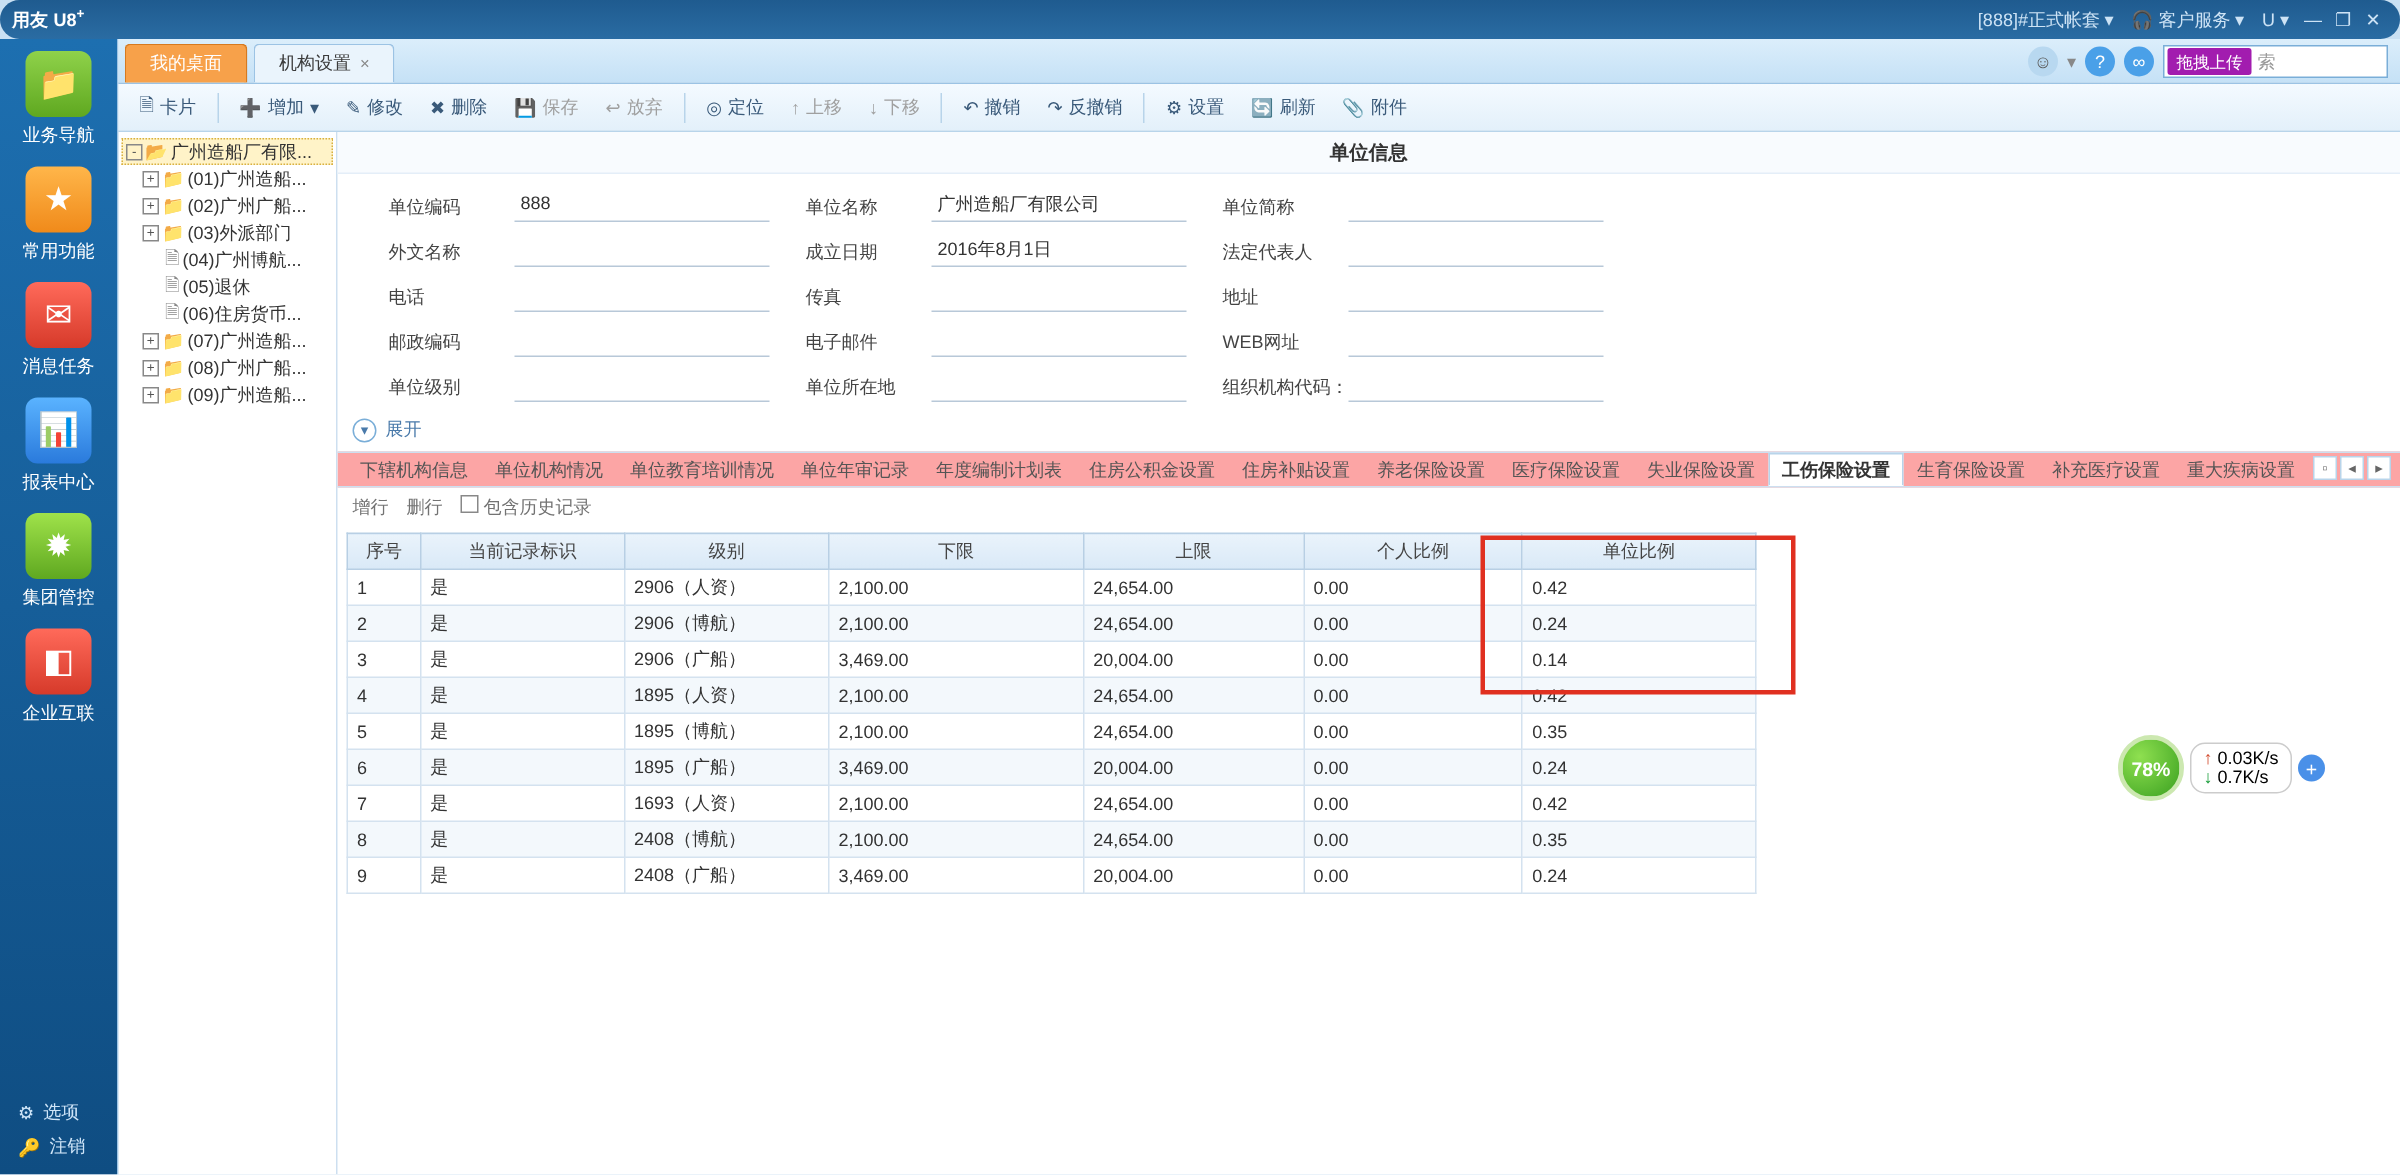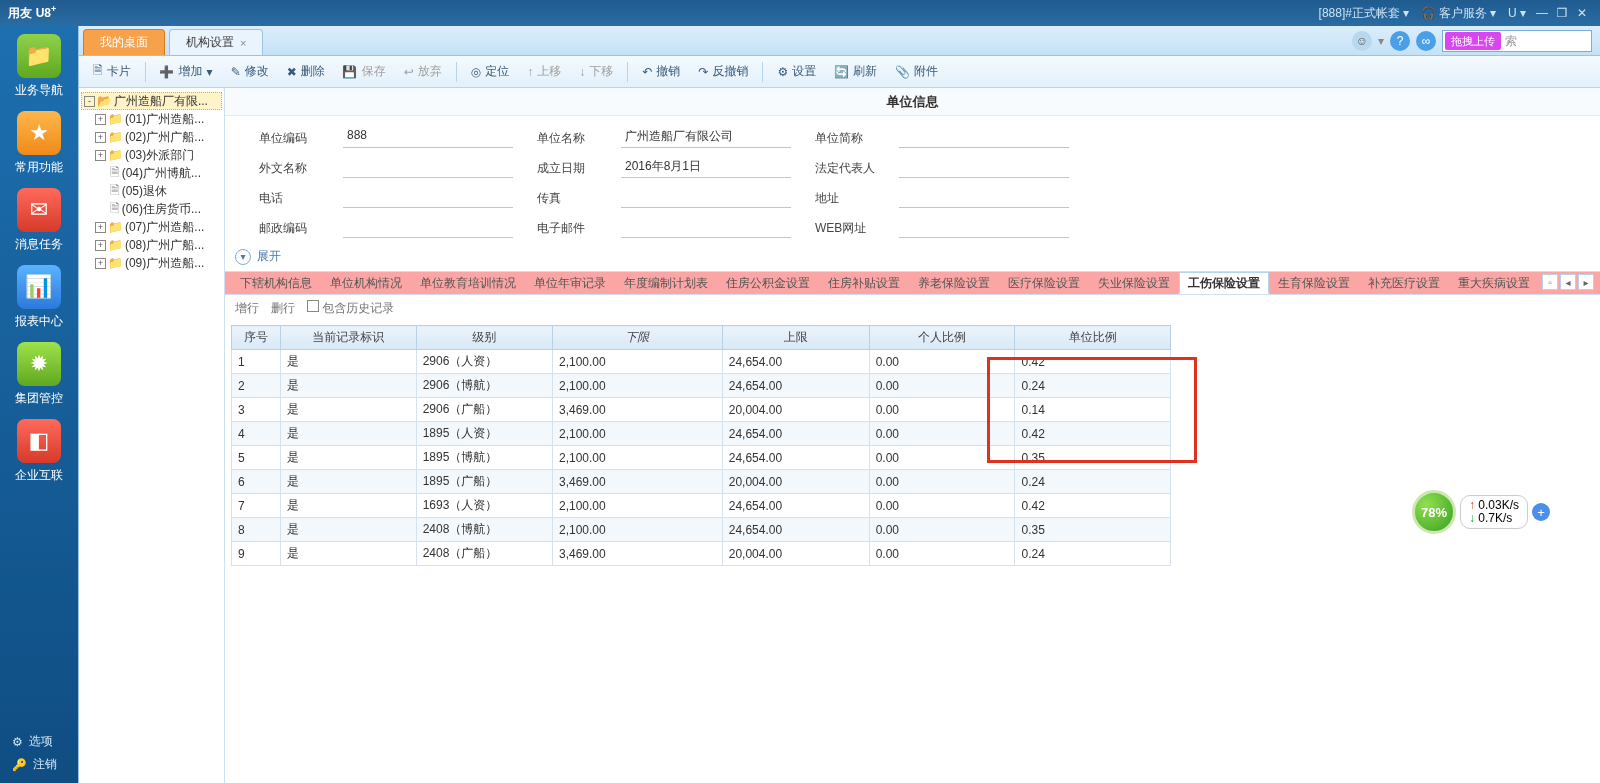--- a/index.html
+++ b/index.html
@@ -1,17 +1,17 @@
 <!DOCTYPE html>
 <html><head>
 <meta charset="utf-8">
 <style>
 *{box-sizing:border-box;margin:0;padding:0;font-family:"Microsoft YaHei",Arial,sans-serif;font-size:12px;}
 body{background:#c9e0f3;overflow:hidden;width:1600px;height:783px;}
-.titlebar{height:26px;background:linear-gradient(#1f5b8f,#2a6ca3);color:#fff;display:flex;align-items:center;padding:0 8px;}
+.titlebar{height:26px;background:linear-gradient(#1f5b8f,#2a6ca3);color:#fff;display:flex;align-items:center;padding:0 8px;border-radius:13px;}
 .titlebar .logo{font-weight:bold;font-size:13px;}
 .titlebar .sup{font-size:9px;vertical-align:super;}
 .titlebar .spacer{flex:1;}
 .titlebar .tb-item{margin:0 6px;color:#cde3f5;font-size:12px;display:inline-flex;align-items:center;gap:3px;}
 .titlebar .winbtn{width:20px;text-align:center;color:#cde3f5;cursor:default;}
 .mainrow{display:flex;height:757px;}
 .leftnav{width:78px;background:linear-gradient(#1d6fb0,#0f4d82);display:flex;flex-direction:column;align-items:center;padding-top:8px;}
 .navbtn{width:60px;margin-bottom:12px;text-align:center;color:#fff;font-size:12px;}
 .navicon{width:44px;height:44px;border-radius:8px;margin:0 auto 4px;display:flex;align-items:center;justify-content:center;font-size:22px;}
 .nav1{background:linear-gradient(#8fd24a,#5fa820);}
@@ -25,21 +25,21 @@
 .content{flex:1;background:#fff;display:flex;flex-direction:column;border-left:1px solid #9cc3e4;}
 .tabbar{height:30px;background:linear-gradient(#dbeefb,#c5e1f6);display:flex;align-items:flex-end;padding-left:4px;border-bottom:1px solid #9cc3e4;position:relative;}
 .tab{height:26px;padding:0 16px;border:1px solid #9cc3e4;border-bottom:none;border-radius:4px 4px 0 0;margin-right:4px;display:flex;align-items:center;gap:6px;background:#eaf4fc;color:#3a3a3a;}
 .tab.active{background:#f7a14a;color:#fff;border-color:#d67a20;}
 .tab .close{color:#888;font-size:11px;}
 .tabbar .right-icons{position:absolute;right:8px;top:4px;display:flex;align-items:center;gap:6px;}
 .ri{width:20px;height:20px;border-radius:50%;display:flex;align-items:center;justify-content:center;color:#fff;font-size:12px;}
 .ri.blue{background:#4aa0e8;}
 .ri.smile{background:#b8d8f0;color:#5a5a5a;}
 .searchbox{width:150px;height:22px;border:1px solid #7aaed8;background:#fff;display:flex;align-items:center;}
-.searchbox .pill{background:#d946ef;color:#fff;height:18px;padding:0 6px;margin:0 2px;border-radius:2px;font-size:11px;display:flex;align-items:center;}
+.searchbox .pill{background:#a21caf;color:#fff;height:18px;padding:0 6px;margin:0 2px;border-radius:2px;font-size:11px;display:flex;align-items:center;}
 .toolbar{height:32px;background:linear-gradient(#f4faff,#e3f0fa);border-bottom:1px solid #b8d4ea;display:flex;align-items:center;padding:0 6px;gap:2px;}
 .tbtn{height:24px;padding:0 8px;display:flex;align-items:center;gap:4px;color:#3a5a7a;border-radius:3px;}
 .tbtn.dis{color:#a0a0a0;}
 .sep{width:1px;height:20px;background:#b8d4ea;margin:0 4px;}
 .body{flex:1;display:flex;overflow:hidden;}
 .tree{width:146px;border-right:1px solid #cddff0;background:#fff;padding:4px 2px;overflow:hidden;}
 .treeitem{height:18px;display:flex;align-items:center;gap:2px;white-space:nowrap;overflow:hidden;padding-left:2px;color:#333;}
 .treeitem .exp{width:11px;height:11px;border:1px solid #888;font-size:9px;line-height:9px;text-align:center;color:#555;}
 .treeitem.root{background:#fff3c8;border:1px dotted #d8b040;}
 .treeitem .fold{color:#e8a030;}
@@ -253,20 +253,34 @@
                 </div>
                 <div class="fcell">
                   <div class="flabel">电子邮件</div>
                   <div class="fval"></div>
                 </div>
                 <div class="fcell">
                   <div class="flabel">WEB网址</div>
                   <div class="fval"></div>
                 </div>
               </div>
+              <div class="formrow">
+                <div class="fcell">
+                  <div class="flabel">单位级别</div>
+                  <div class="fval"></div>
+                </div>
+                <div class="fcell">
+                  <div class="flabel">单位所在地</div>
+                  <div class="fval"></div>
+                </div>
+                <div class="fcell">
+                  <div class="flabel">组织机构代码：</div>
+                  <div class="fval"></div>
+                </div>
+              </div>
             </div>
           <div class="expand">
               <span class="circ">▾</span>
               <span>展开</span>
             </div>
         </div>
 
         <div class="subtabs">
           <div id="subtab-row" style="display:flex;">
               <div class="subtab">下辖机构信息</div>
@@ -297,21 +311,21 @@
           <span><span class="chk"></span> <span>包含历史记录</span></span>
         </div>
 
         <div class="grid">
           <table>
               <thead>
                 <tr id="grid-head">
                   <th style="width: 50px;">序号</th>
                   <th style="width: 140px;">当前记录标识</th>
                   <th style="width: 140px;">级别</th>
-                  <th style="width: 174px; font-style: italic;">下限</th>
+                  <th style="width: 174px;">下限</th>
                   <th style="width: 150px; margin-top: 44px;">上限</th>
                   <th style="width: 150px;">个人比例</th>
                   <th style="width: 160px;">单位比例</th>
                 </tr>
               </thead>
               <tbody id="grid-body">
                 <tr>
                   <td>1</td>
                   <td>是</td>
                   <td>2906（人资）</td>

